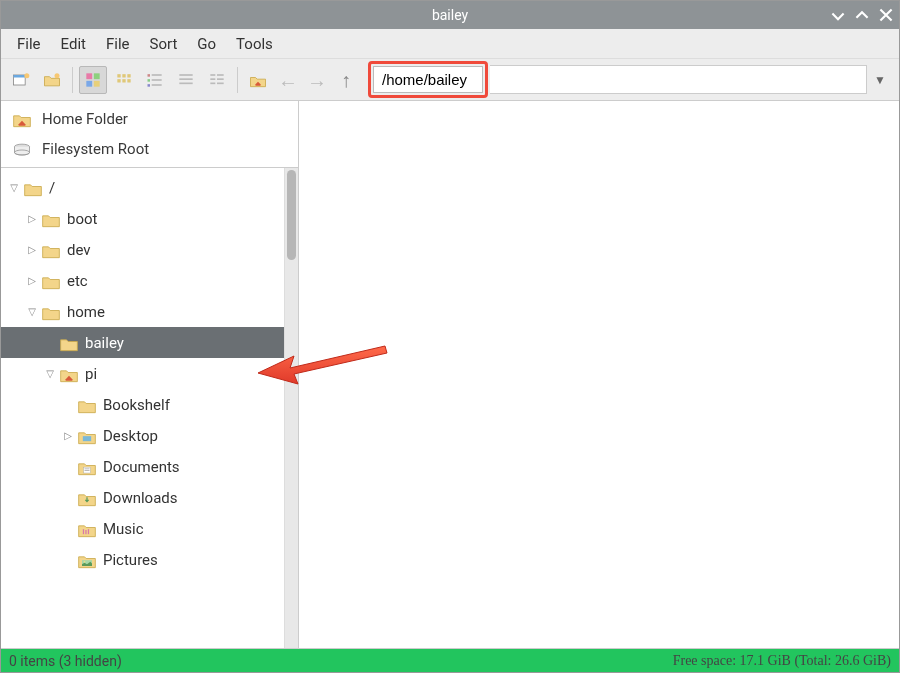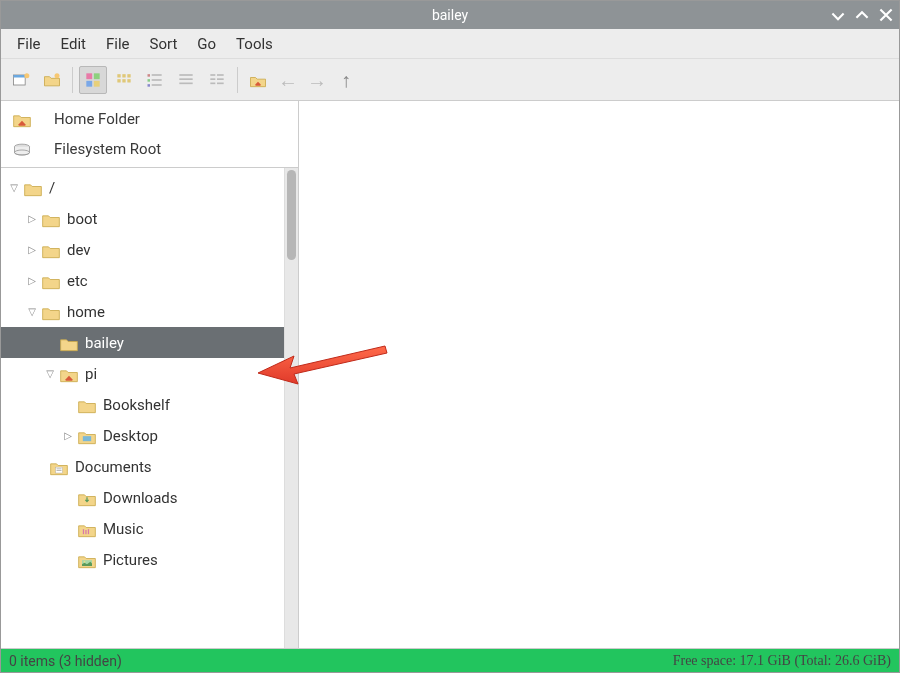--- a/index.html
+++ b/index.html
@@ -103,21 +103,21 @@
   display: flex;
   flex-direction: column;
 }
 .places {
   border-bottom: 1px solid #ccc;
   padding: 3px;
 }
 .place-item {
   display: flex;
   align-items: center;
-  gap: 16px;
+  gap: 4px;
   padding: 6px 8px;
   cursor: pointer;
   font-size: 15px;
 }
 
 .tree-wrap {
   flex: 1;
   position: relative;
   overflow: hidden;
 }
@@ -292,20 +292,27 @@
   <div style="width:1px;height:26px;background:#ccc;margin:0 3px;"></div>
   <div class="tbtn">
     <svg viewBox="0 0 24 24">
         <path d="M3 9 h6 l2 2 h10 v9 h-18 z" fill="#f3d58a" stroke="#caa84a"></path>
         <path d="M9 17 l3 -3 l3 3 v2 h-6 z" fill="#d85a3a"></path>
       </svg>
   </div>
   <span class="navarrow disabled">←</span>
   <span class="navarrow disabled">→</span>
   <span class="navarrow">↑</span>
+  <div class="pathbox-wrap">
+    <span class="pathbox">
+      <input class="pathinput" style="width: 110px;" value="/home/bailey">
+    </span>
+    <div class="pathinput-rest"></div>
+    <span class="pathdrop">▼</span>
+  </div>
 </div>
 
 <div class="body">
   <div class="sidepanel">
     <div class="places">
       <div class="place-item">
         <span class="folder-icon">
           <svg viewBox="0 0 24 20">
               <path d="M2 5 h7 l2 2 h11 v11 h-20 z" fill="#f3d58a" stroke="#caa84a"></path>
               <path d="M8 15 l4 -4 l4 4 v2 h-8 z" fill="#d85a3a"></path>
@@ -414,21 +421,21 @@
           <span class="expander">▷</span>
           <span class="folder-icon">
               <svg viewBox="0 0 24 20">
                 <path d="M2 5 h7 l2 2 h11 v11 h-20 z" fill="#f3d58a" stroke="#caa84a"></path>
                 <rect x="7" y="9" width="10" height="6" fill="#7ab8d8"></rect>
               </svg>
             </span>
           <span>Desktop</span>
         </div>
 
-        <div class="tree-row" style="padding-left:32px">
+        <div class="tree-row" style="padding-left:60px">
           <span class="expander"></span>
           <span class="folder-icon">
               <svg viewBox="0 0 24 20">
                 <path d="M2 5 h7 l2 2 h11 v11 h-20 z" fill="#f3d58a" stroke="#caa84a"></path>
                 <rect x="8" y="9" width="8" height="7" fill="#fff" stroke="#aaa" stroke-width="0.5"></rect>
                 <line x1="9" y1="11" x2="15" y2="11" stroke="#888" stroke-width="0.7"></line>
                 <line x1="9" y1="13" x2="15" y2="13" stroke="#888" stroke-width="0.7"></line>
               </svg>
             </span>
           <span>Documents</span>

